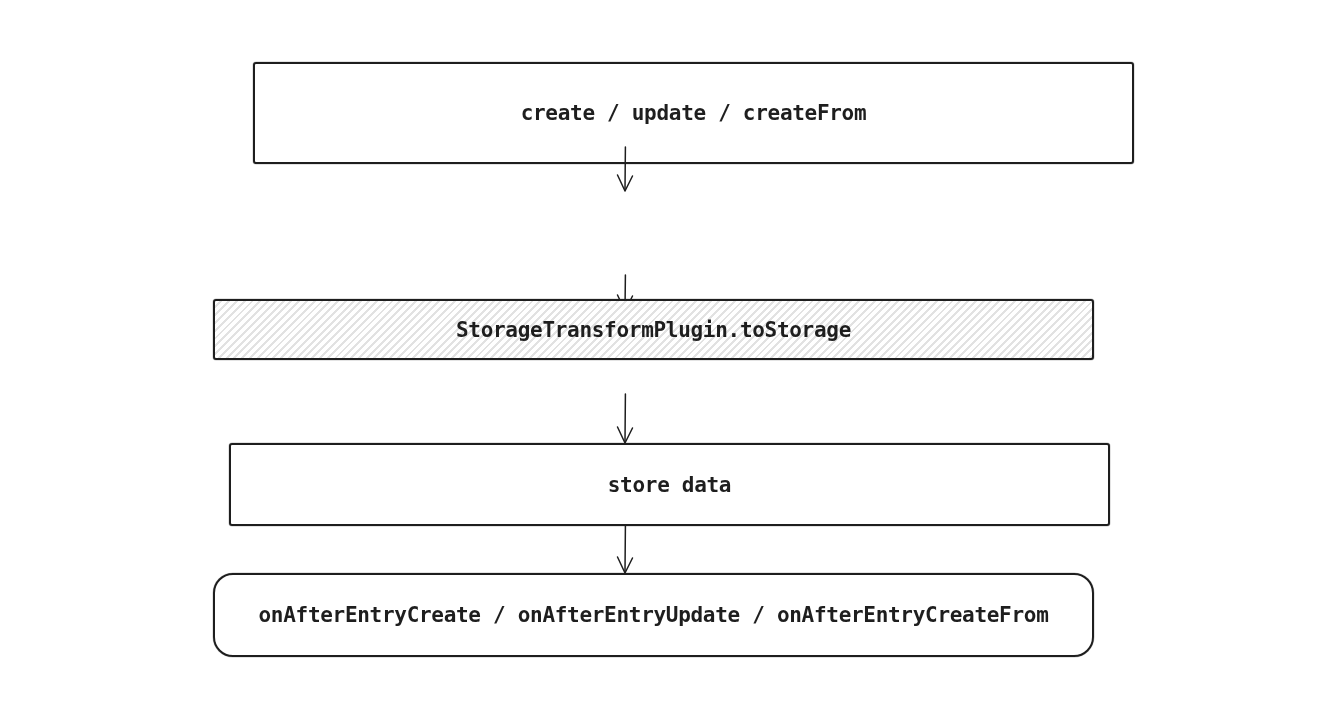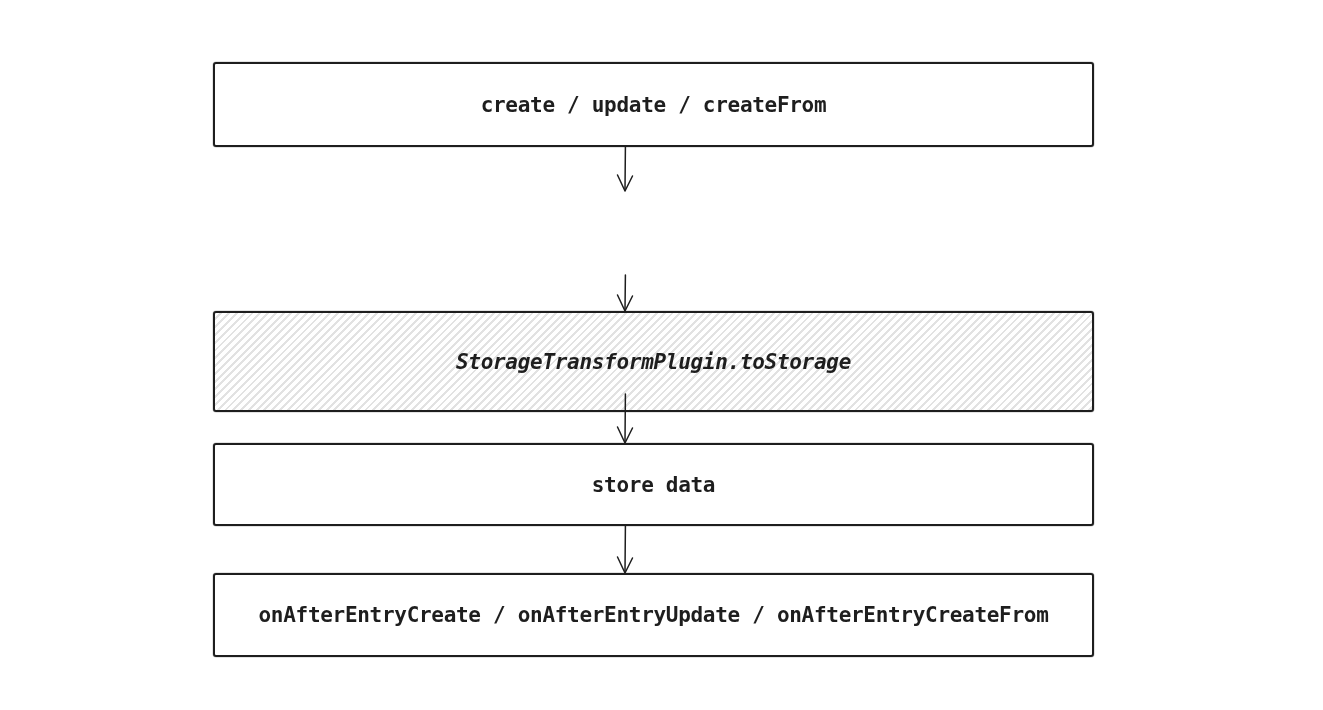--- a/index.html
+++ b/index.html
@@ -28,25 +28,25 @@
     justify-content: center;
     box-shadow: 0 0 0 0.5px rgba(30,30,30,0.25);
   }
   .node-label {
     font-size: 21px;
     font-weight: bold;
     color: #1e1e1e;
     white-space: nowrap;
     letter-spacing: -0.3px;
   }
-  .n1 { top: 62px;  height: 85px; }
+  .n1 { top: 62px;  height: 102px; margin-left: 40px; }
   .n2 { top: 190px; height: 85px; }
-  .n3 { top: 311px; height: 101px; font-style: italic; }
-  .n4 { top: 443px; height: 83px; }
-  .n5 { top: 573px; height: 84px; }
+  .n3 { top: 299px; height: 61px; }
+  .n4 { top: 443px; height: 83px; margin-left: 16px; }
+  .n5 { top: 573px; height: 84px; border-radius: 20px; }
   .hatched {
     background-color: #ffffff;
     background-image: repeating-linear-gradient(
       135deg,
       #ffffff 0px,
       #ffffff 3.5px,
       #e2e2e2 3.5px,
       #e2e2e2 5.5px
     );
   }

